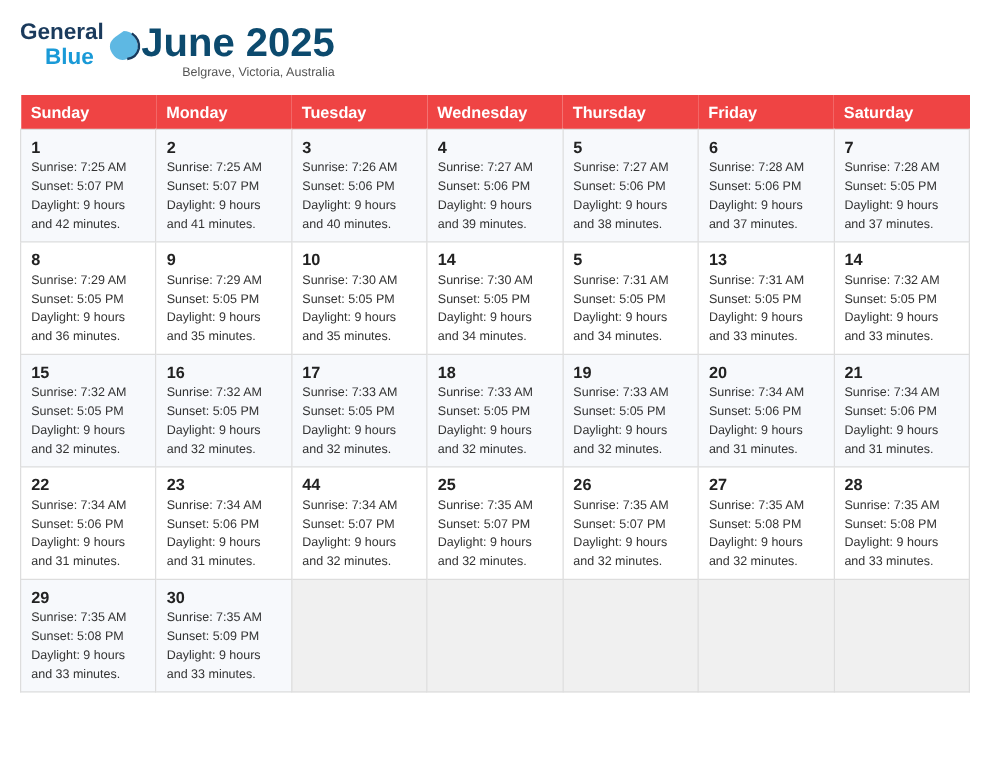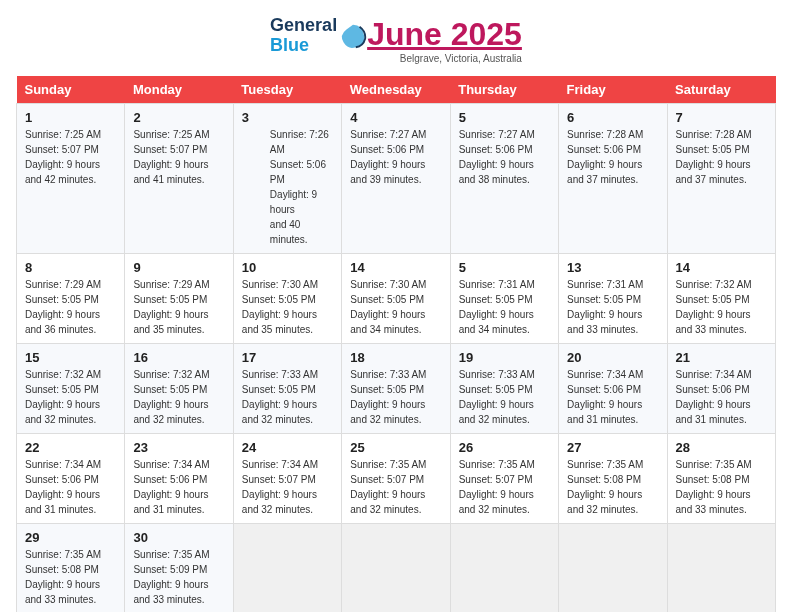--- a/index.html
+++ b/index.html
@@ -5,50 +5,50 @@
     * { box-sizing: border-box; margin: 0; padding: 0; }
     body {
       font-family: Arial, sans-serif;
       background: #fff;
       width: 792px;
       min-height: 612px;
       padding: 16px;
     }
     .header {
       display: flex;
-      justify-content: center;
+      justify-content: flex-start;
       align-items: flex-start;
       margin-bottom: 12px;
     }
     .logo {
       display: flex;
       align-items: center;
     }
     .logo-text {
       font-size: 18px;
       font-weight: bold;
       color: #1a3a5c;
       line-height: 1.1;
     }
     .logo-text span {
       color: #1a9ad7;
+      margin-left: 20px;
     }
     .logo-icon {
       width: 28px;
       height: 28px;
       margin-left: 2px;
     }
     .title-block {
       text-align: right;
     }
     .month-title {
       font-size: 32px;
       font-weight: bold;
-      color: #be185d;
-      text-decoration: underline;
+      color: #0c4a6e;
     }
     .location {
       font-size: 10px;
       color: #555;
     }
     table {
       width: 100%;
       border-collapse: collapse;
       font-size: 11px;
     }
@@ -131,21 +131,21 @@
         </td>
         <td>
           <span class="day-num">2</span>
           <div class="day-info" style="white-space: pre-line;">Sunrise: 7:25 AM
 Sunset: 5:07 PM
 Daylight: 9 hours
 and 41 minutes.</div>
         </td>
         <td>
           <span class="day-num">3</span>
-          <div class="day-info" style="white-space: pre-line; margin-left: 28px;">Sunrise: 7:26 AM
+          <div class="day-info" style="white-space: pre-line;">Sunrise: 7:26 AM
 Sunset: 5:06 PM
 Daylight: 9 hours
 and 40 minutes.</div>
         </td>
         <td>
           <span class="day-num">4</span>
           <div class="day-info" style="white-space: pre-line;">Sunrise: 7:27 AM
 Sunset: 5:06 PM
 Daylight: 9 hours
 and 39 minutes.</div>
@@ -283,21 +283,21 @@
 and 31 minutes.</div>
         </td>
         <td>
           <span class="day-num">23</span>
           <div class="day-info" style="white-space: pre-line;">Sunrise: 7:34 AM
 Sunset: 5:06 PM
 Daylight: 9 hours
 and 31 minutes.</div>
         </td>
         <td>
-          <span class="day-num">24</span>
+          <span class="day-num">44</span>
           <div class="day-info" style="white-space: pre-line;">Sunrise: 7:34 AM
 Sunset: 5:07 PM
 Daylight: 9 hours
 and 32 minutes.</div>
         </td>
         <td>
           <span class="day-num">25</span>
           <div class="day-info" style="white-space: pre-line;">Sunrise: 7:35 AM
 Sunset: 5:07 PM
 Daylight: 9 hours

